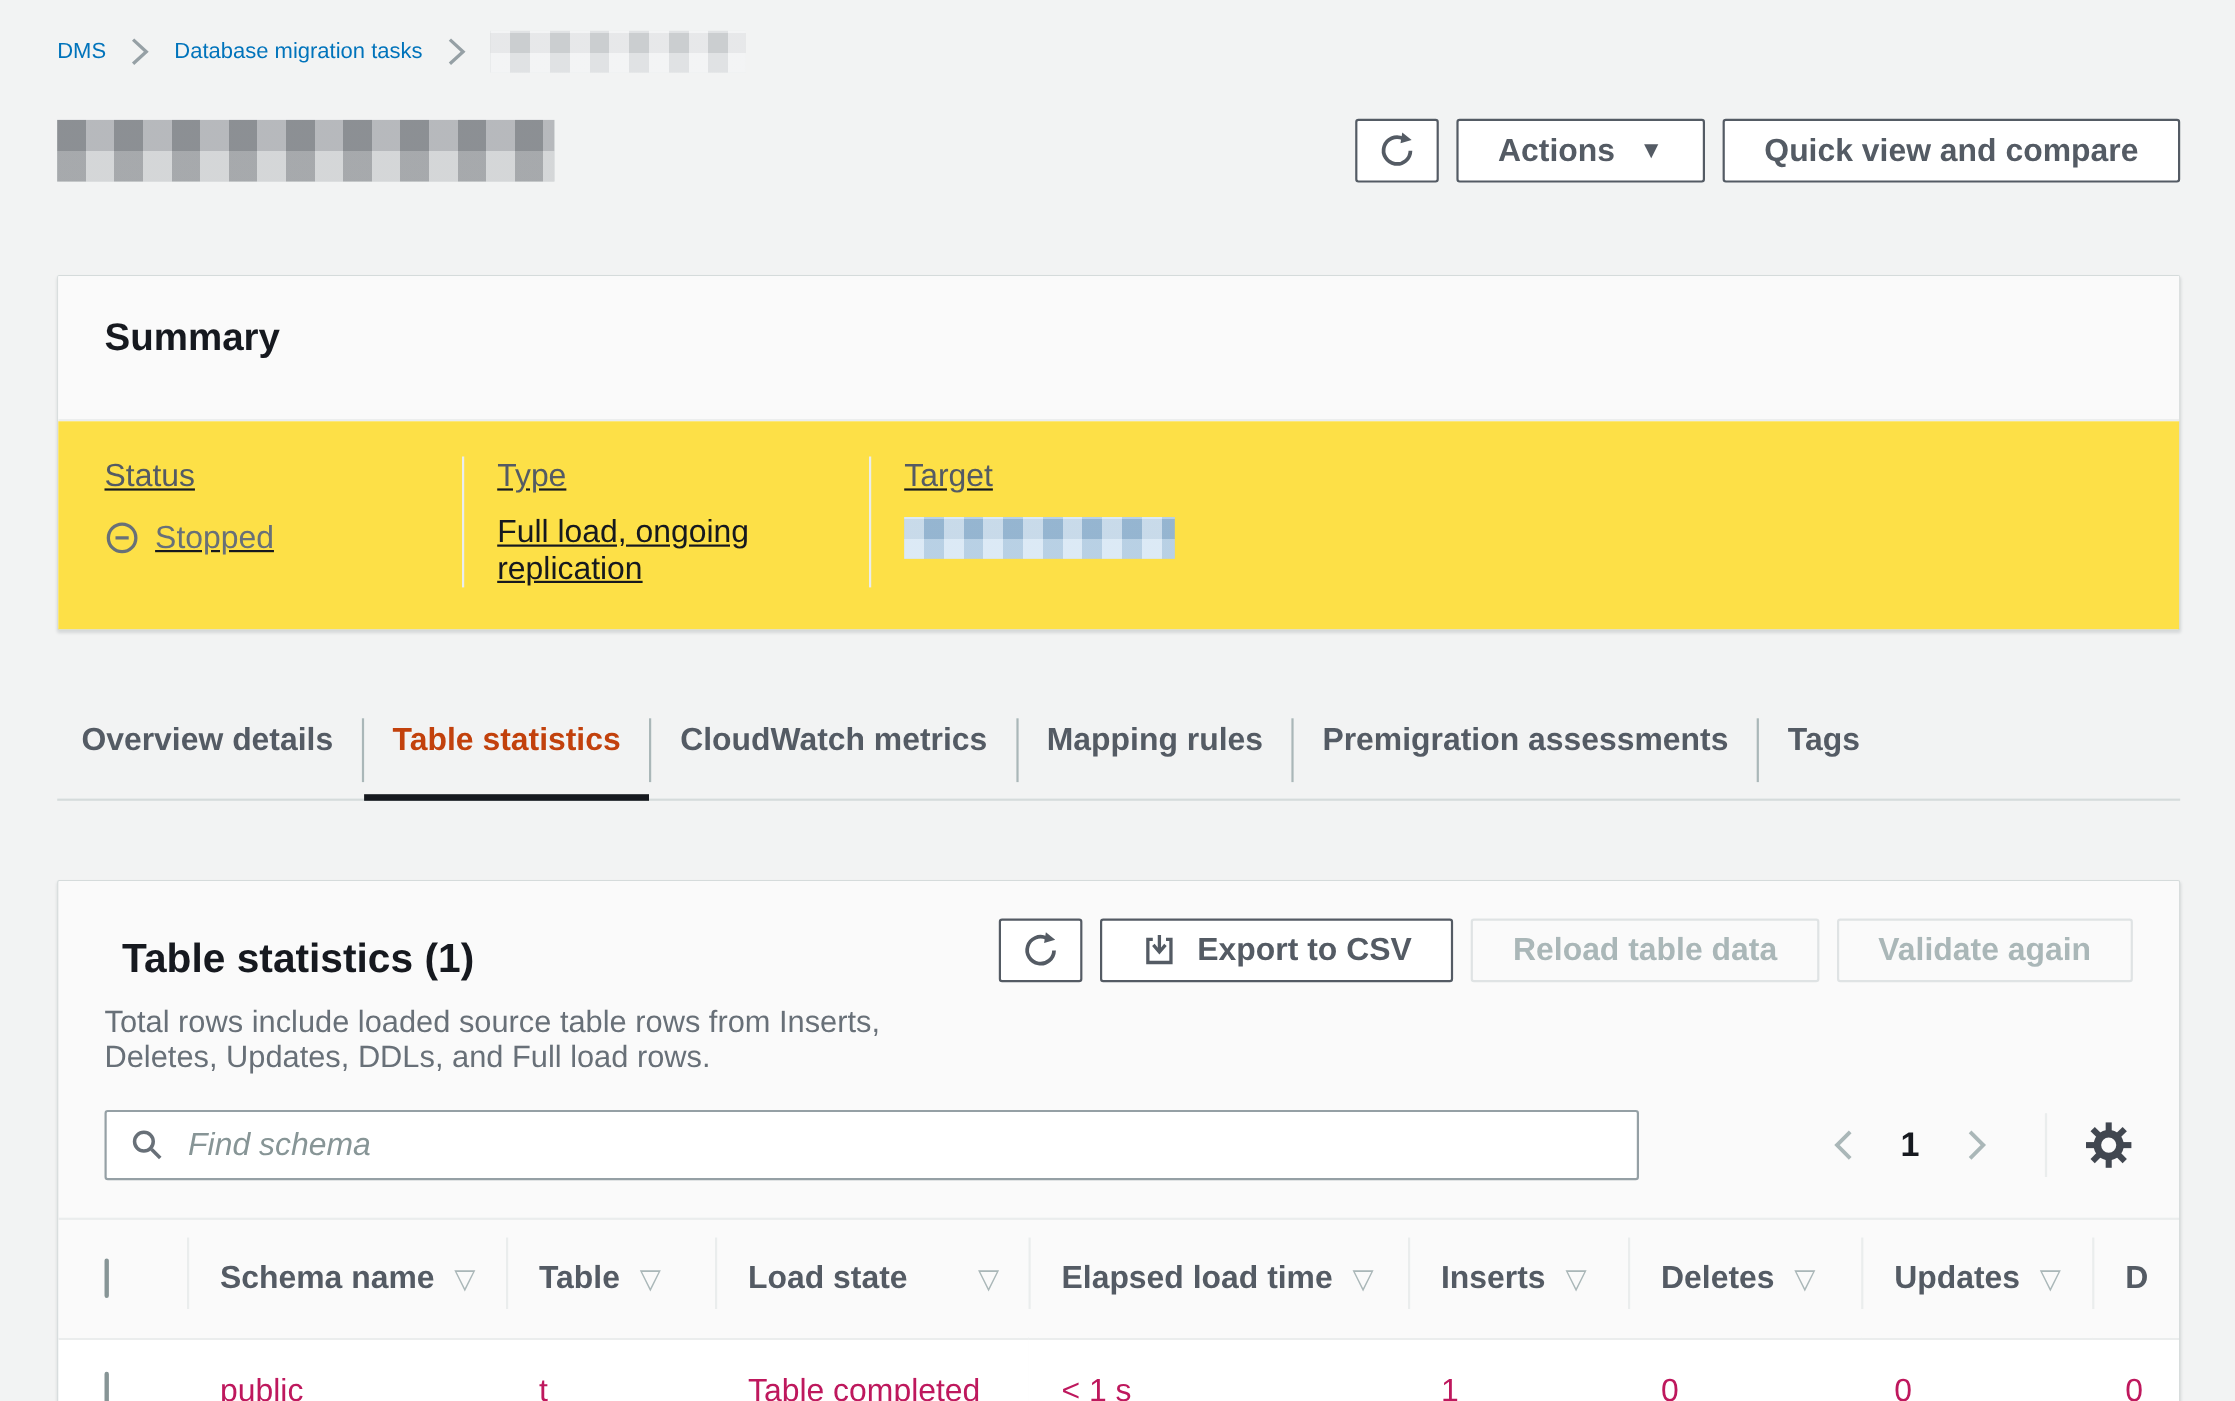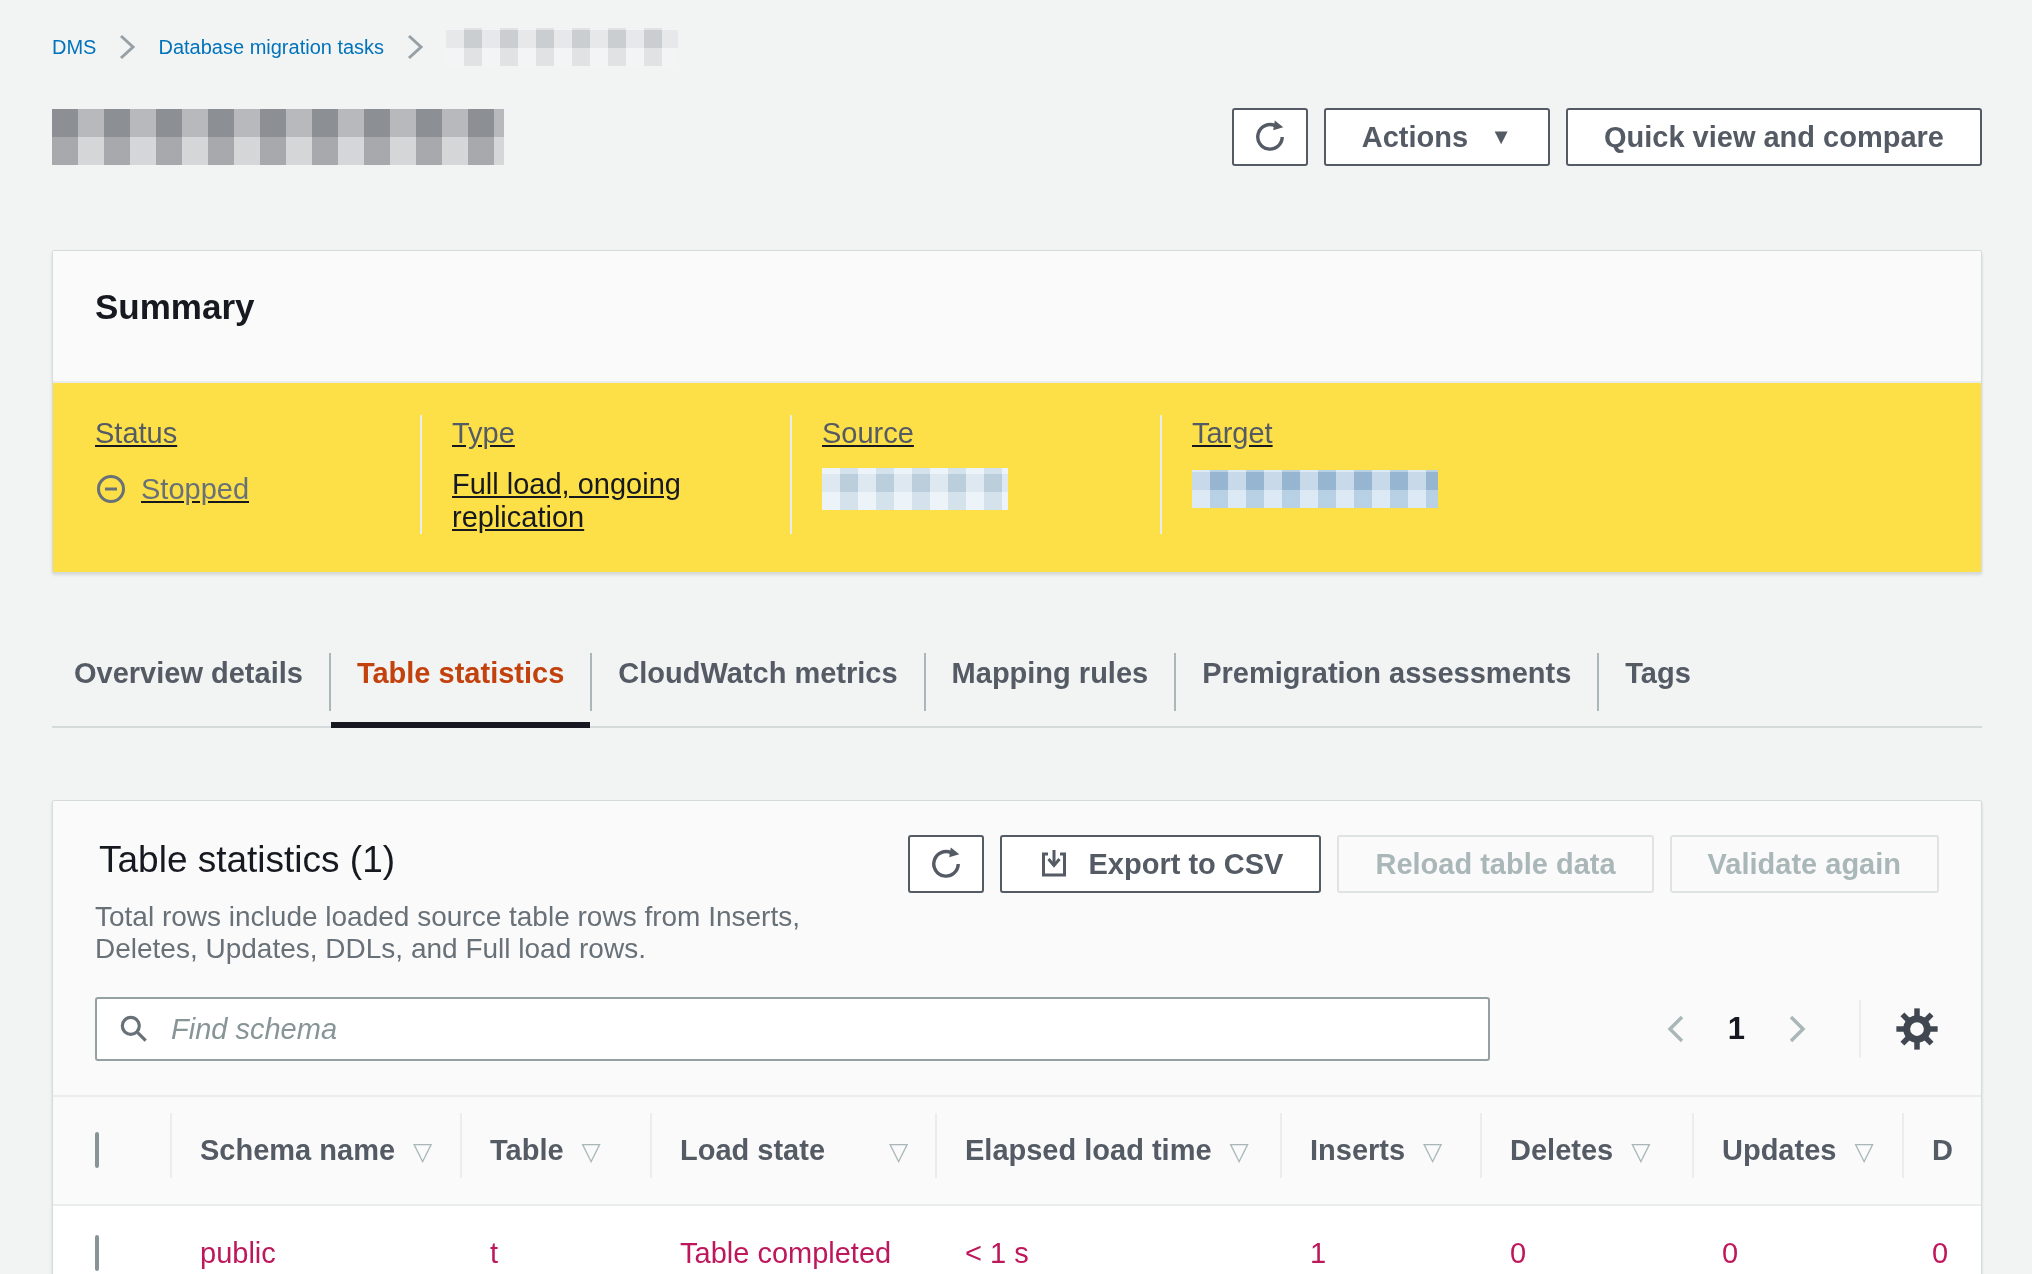--- a/index.html
+++ b/index.html
@@ -63,21 +63,21 @@
   .tabs { display:flex; align-items:flex-start; margin-top:76px; border-bottom:2px solid #d5dbdb; }
   .tab { position:relative; padding:8px 26px 36px; font-size:29px; font-weight:bold; color:#545b64; cursor:pointer; white-space:nowrap; }
   .tab:first-child { padding-left:22px; }
   .tab.active { color:#c2410c; }
   .tab.active::after { content:""; position:absolute; left:0; right:0; bottom:-2px; height:6px; background:#16191f; }
   .tab-sep { width:2px; height:58px; background:#aab7b8; margin-top:4px; }
 
   
   .table-panel { margin-top:72px; background:#fafafa; overflow:hidden; }
   .tp-header { display:flex; justify-content:space-between; align-items:flex-start; padding:34px 42px 0; }
-  .tp-title { margin:4px; font-size:37px; font-weight:normal; }
+  .tp-title { margin:16px; font-size:37px; font-weight:bold; }
   .tp-desc { margin:20px 0 0; font-size:28px; color:#687078; }
   .tp-buttons { display:flex; gap:16px; flex:none; }
 
   .tp-toolbar { display:flex; align-items:center; padding:0 42px; margin-top:32px; }
   .search-box { position:relative; width:1395px; }
   .search-box input {
     width:100%; height:64px; border:2px solid #95a0a5; border-radius:3px; background:#fff;
     padding:0 20px 0 74px; font-size:29px; font-family:inherit; color:#16191f; outline:none;
   }
   .search-box input::placeholder { color:#879596; font-style:italic; }
@@ -167,26 +167,20 @@
             </svg>
           </span>
           <span>Stopped</span>
         </div>
       </div>
       <div class="sum-col">
         <div class="sum-label">Type</div>
         <div class="sum-value">Full load, ongoing replication</div>
       </div>
       <div class="sum-col">
-        <div class="sum-label">Source</div>
-        <div class="sum-value">
-            <span class="px redact-source"></span>
-          </div>
-      </div>
-      <div class="sum-col">
         <div class="sum-label">Target</div>
         <div class="sum-value">
             <span class="px redact-target"></span>
           </div>
       </div>
     </div>
   </section>
 
   <div class="tabs">
     <div class="tab">Overview details</div>

